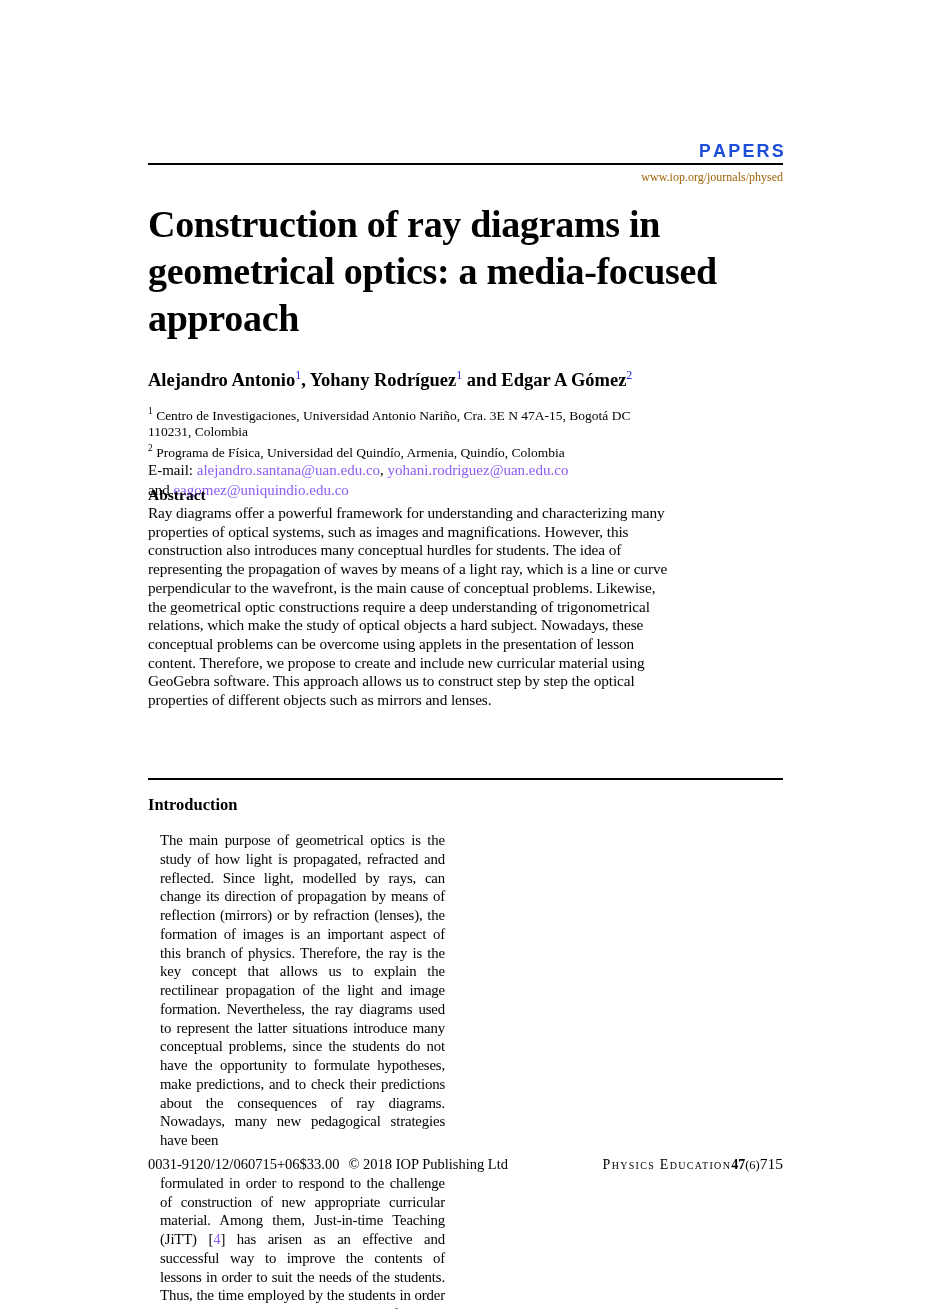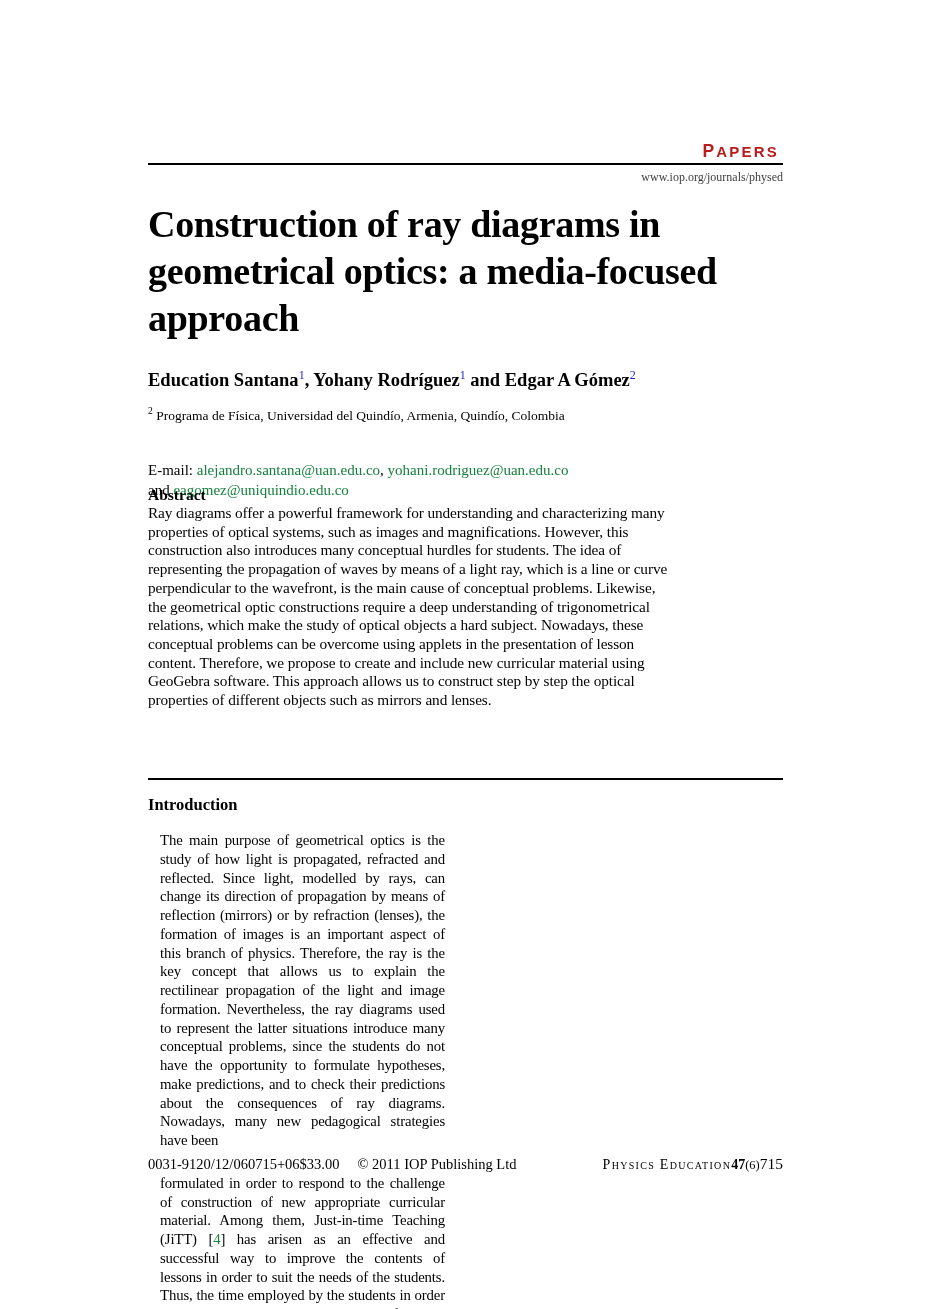--- a/index.html
+++ b/index.html
@@ -12,28 +12,28 @@
     width: 925px;
     height: 1309px;
     background: #ffffff;
     font-family: "Liberation Serif", serif;
     color: #000000;
     overflow: hidden;
   }
   .kicker {
     position: absolute;
     top: 141px;
-    left: 144px;
+    left: 151px;
     width: 635px;
     text-align: right;
     font-family: "Liberation Sans", sans-serif;
     font-weight: bold;
-    font-size: 15px;
+    font-size: 18px;
     letter-spacing: 2.2px;
-    color: #b91c1c;
+    color: #1d4ed8;
     text-transform: uppercase;
   }
   .kicker::first-letter {
     font-size: 17.5px;
   }
   .rule {
     position: absolute;
     left: 148px;
     width: 635px;
     height: 1.6px;
@@ -41,21 +41,21 @@
   }
   .rule1 { top: 163px; }
   .rule2 { top: 778px; }
   .journal-url {
     position: absolute;
     top: 170px;
     left: 148px;
     width: 635px;
     text-align: right;
     font-size: 12px;
-    color: #404040;
+    color: #a16207;
     text-decoration: none;
   }
   .title {
     position: absolute;
     top: 201px;
     left: 148px;
     width: 648px;
     margin: 0;
     font-size: 38px;
     line-height: 47px;
@@ -87,21 +87,21 @@
   .affiliation sup { font-size: 9.5px; }
   .email {
     position: absolute;
     top: 461px;
     left: 148px;
     width: 600px;
     font-size: 15px;
     line-height: 19.5px;
   }
   a.link {
-    color: #15803d;
+    color: #8b5cf6;
     text-decoration: none;
     cursor: pointer;
   }
   .abstract {
     position: absolute;
     top: 485px;
     left: 148px;
     width: 528px;
   }
   .abstract-heading {
@@ -140,21 +140,21 @@
   .footer {
     position: absolute;
     top: 1155px;
     left: 148px;
     width: 635px;
     display: flex;
     align-items: baseline;
     font-size: 14.5px;
     white-space: nowrap;
   }
-  .footer .issn { margin-right: 18px; }
+  .footer .issn { margin-right: 9px; }
   .footer .spacer { flex: 1; }
   .journal-name {
     font-variant: small-caps;
     letter-spacing: 1.3px;
     font-size: 14px;
   }
   .vol { margin-left: 0; }
   .vol b { font-size: 14px; }
   .vol .issue { font-size: 12.5px; }
   .page-number {
@@ -165,23 +165,24 @@
 <body>
 
 <div class="page">
 
   <div class="kicker">Papers</div>
   <div class="rule rule1"></div>
   <a class="journal-url">www.iop.org/journals/physed</a>
 
   <h1 class="title">Construction of ray diagrams in geometrical optics: a media-focused approach</h1>
 
-  <div class="authors"><span>Education Santana</span><sup>1</sup><span>, </span><span>Yohany Rodríguez</span><sup>1</sup><span> and </span><span>Edgar A Gómez</span><sup>2</sup></div>
+  <div class="authors"><span>Alejandro Antonio</span><sup>1</sup><span>, </span><span>Yohany Rodríguez</span><sup>1</sup><span> and </span><span>Edgar A Gómez</span><sup>2</sup></div>
 
   <div class="affiliations">
+    <div class="affiliation"><sup>1</sup><span> Centro de Investigaciones, Universidad Antonio Nariño, Cra. 3E N 47A-15, Bogotá DC 110231, Colombia</span></div>
     <div class="affiliation"><sup>2</sup><span> Programa de Física, Universidad del Quindío, Armenia, Quindío, Colombia</span></div>
   </div>
 
   <div class="email"><span>E-mail: </span><a class="link">alejandro.santana@uan.edu.co</a><span>, </span><a class="link">yohani.rodriguez@uan.edu.co</a><br><span>and </span><a class="link">eagomez@uniquindio.edu.co</a></div>
 
   <div class="abstract">
     <div class="abstract-heading">Abstract</div>
     <div class="abstract-text">Ray diagrams offer a powerful framework for understanding and characterizing many properties of optical systems, such as images and magnifications. However, this construction also introduces many conceptual hurdles for students. The idea of representing the propagation of waves by means of a light ray, which is a line or curve perpendicular to the wavefront, is the main cause of conceptual problems. Likewise, the geometrical optic constructions require a deep understanding of trigonometrical relations, which make the study of optical objects a hard subject. Nowadays, these conceptual problems can be overcome using applets in the presentation of lesson content. Therefore, we propose to create and include new curricular material using GeoGebra software. This approach allows us to construct step by step the optical properties of different objects such as mirrors and lenses.</div>
   </div>
 
@@ -192,20 +193,20 @@
       <h2 class="intro-heading">Introduction</h2>
       <p class="body-text">The main purpose of geometrical optics is the study of how light is propagated, refracted and reflected. Since light, modelled by rays, can change its direction of propagation by means of reflection (mirrors) or by refraction (lenses), the formation of images is an important aspect of this branch of physics. Therefore, the ray is the key concept that allows us to explain the rectilinear propagation of the light and image formation. Nevertheless, the ray diagrams used to represent the latter situations introduce many conceptual problems, since the students do not have the opportunity to formulate hypotheses, make predictions, and to check their predictions about the consequences of ray diagrams. Nowadays, many new pedagogical strategies have been</p>
     </div>
     <div class="col">
       <p class="body-text"><span>formulated in order to respond to the challenge of construction of new appropriate curricular material. Among them, Just-in-time Teaching (JiTT) [</span><a class="link">4</a><span>] has arisen as an effective and successful way to improve the contents of lessons in order to suit the needs of the students. Thus, the time employed by the students in order to explore the class material is used as feedback for the preparation of the subsequent class. However, the latter approach demands structured activities oriented to specific topics. Then, as an alternative, computer-based education brings us the possibility to share the results of their work. In this paper we will focus on the use of GeoGebra software for solving problems in physics, since this tool joins geometry and algebra in an interactive way. GeoGebra allows us to do constructions with points, lines and rays while</span></p>
     </div>
   </div>
 
   <div class="footer">
     <span class="issn">0031-9120/12/060715+06$33.00</span>
-    <span class="copyright">© 2011 IOP Publishing Ltd</span>
+    <span class="copyright">© 2018 IOP Publishing Ltd</span>
     <span class="spacer"></span>
     <span class="journal-name">Physics Education</span>
     <span class="vol"><b>47</b><span class="issue">(6)</span></span>
     <span class="page-number">715</span>
   </div>
 
 </div>
 
 </body></html>

